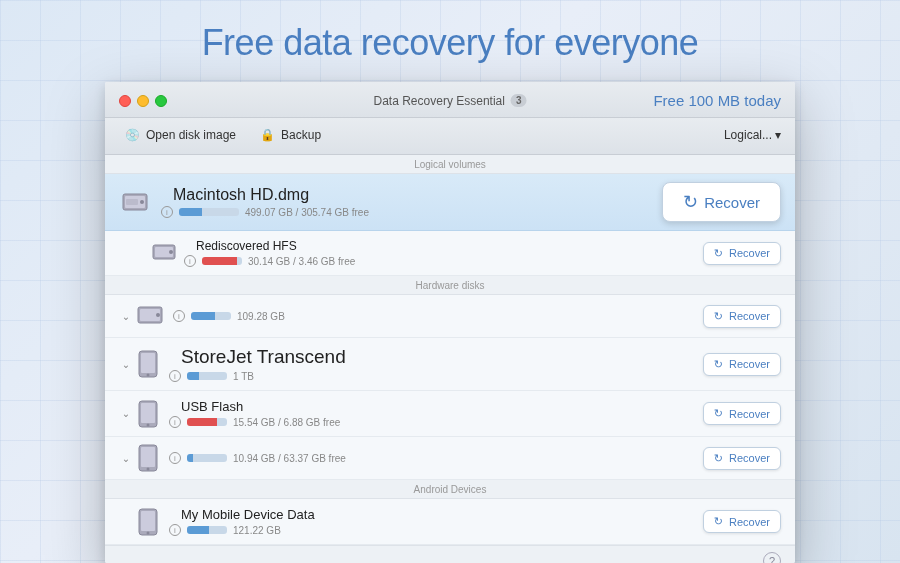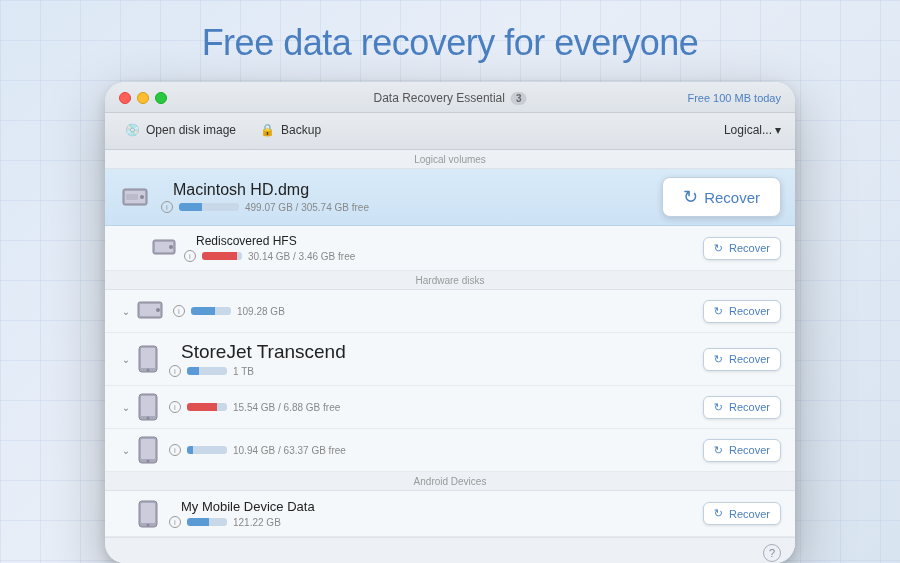--- a/index.html
+++ b/index.html
@@ -36,21 +36,21 @@
       margin-bottom: 18px;
       letter-spacing: -0.5px;
       position: relative;
       z-index: 1;
     }
 
     
     .app-window {
       width: 690px;
       background: #f0f4f8;
-      border-radius: 20px;
+      border-radius: 2px;
       box-shadow: 0 20px 60px rgba(0,0,0,0.25), 0 4px 12px rgba(0,0,0,0.15);
       overflow: hidden;
       position: relative;
       z-index: 1;
     }
 
     
     .title-bar {
       background: linear-gradient(180deg, #e8ecf0 0%, #dde2e8 100%);
       padding: 10px 14px 8px 14px;
@@ -96,21 +96,21 @@
       background: #c8cdd4;
       color: #666;
       font-size: 10px;
       padding: 1px 5px;
       border-radius: 8px;
       font-weight: 600;
     }
 
     .title-bar-right {
       margin-left: auto;
-      font-size: 11px;
+      font-size: 15px;
       color: #4a7fc1;
       font-weight: 500;
     }
 
     
     .toolbar {
       background: linear-gradient(180deg, #e8ecf0 0%, #dde2e8 100%);
       padding: 6px 14px 8px 14px;
       display: flex;
       align-items: center;
@@ -480,20 +480,21 @@
     <div class="device-row">
       <div class="chevron">⌄</div>
       <div class="device-icon" style="width:22px;height:26px;">
         <svg viewBox="0 0 22 28" fill="none">
           <rect x="2" y="1" width="18" height="26" rx="3" fill="#aab" stroke="#889" stroke-width="1"></rect>
           <rect x="4" y="3" width="14" height="20" rx="1" fill="#ccd"></rect>
           <circle cx="11" cy="25" r="1.5" fill="#889"></circle>
         </svg>
       </div>
       <div class="device-info">
+        <div class="device-name" style="font-size:13px;">USB Flash</div>
         <div class="device-details">
           <div class="info-icon">i</div>
           <div class="capacity-bar" style="width:40px;">
             <div class="cap-used cap-used-red" style="width:75%;"></div>
             <div class="cap-free" style="width:25%;"></div>
           </div>
           <span class="device-size-text">15.54 GB / 6.88 GB free</span>
         </div>
       </div>
       <button class="recover-btn" style="font-size:11px;padding:4px 10px;">

